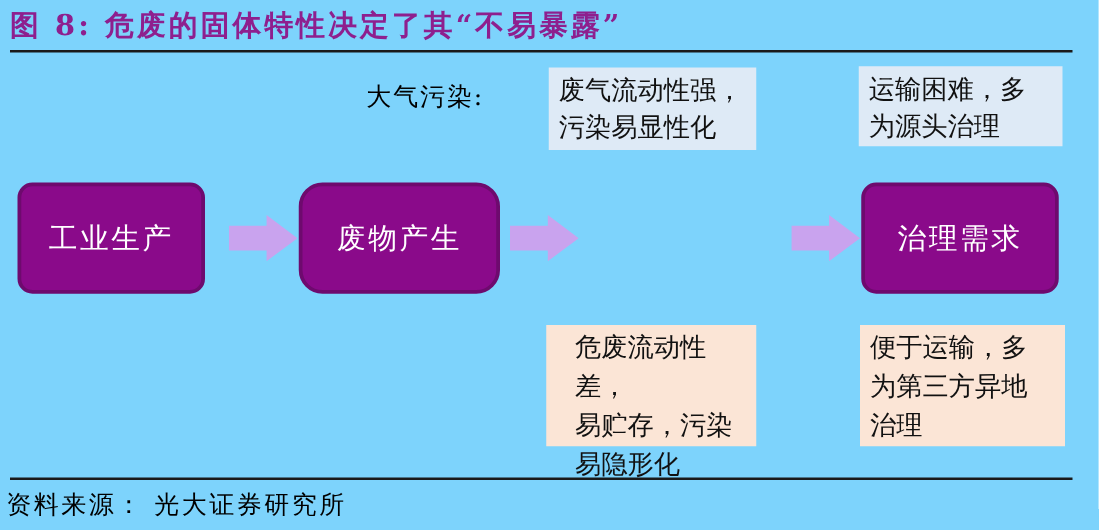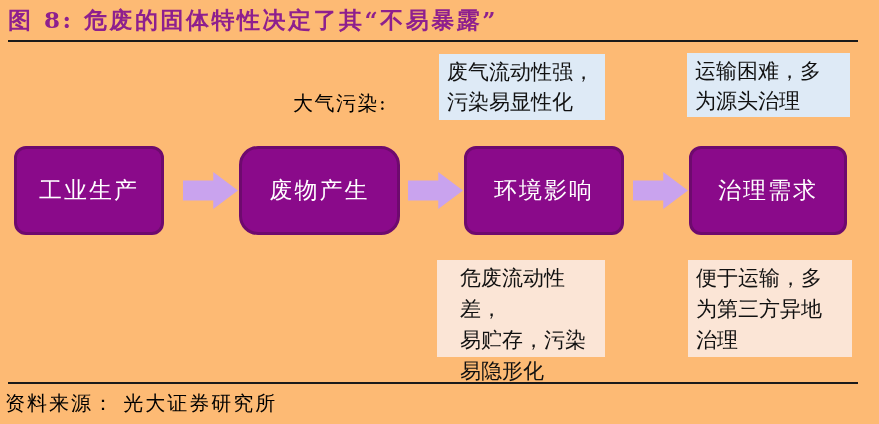--- a/index.html
+++ b/index.html
@@ -1,24 +1,24 @@
 <!DOCTYPE html>
 <html style="--title: #8E1F8E; --box-fill: #8A0A8A; --box-border: #6E0A6E; --arrow: #C9A3EE; --note-blue: #DEEAF6; --note-orange: #FBE5D6;"><head>
 <meta charset="utf-8">
 <style>
   html,body{margin:0;padding:0;background:#fff;}
-  #page{position:relative;width:879px;height:424px;background:#fdba74;overflow:hidden;
+  #page{position:relative;width:879px;height:424px;background:#7dd3fc;overflow:hidden;
         font-family:"DejaVu Serif", serif;}
   .title{position:absolute;left:8px;top:5px;font-size:23px;font-weight:bold;
          color:var(--title,#8E1F8E);letter-spacing:2.5px;white-space:nowrap;}
   .rule{position:absolute;left:8px;width:850px;height:2px;background:#1a1a1a;}
   .rule-top{top:40px;}
   .rule-bottom{top:382px;}
   .row-label{position:absolute;font-size:20px;color:#000;letter-spacing:1.5px;white-space:nowrap;}
-  .label-top{left:293px;top:90px;}
+  .label-top{left:293px;top:64px;}
   .label-bottom{left:291px;top:293px;}
   .note{position:absolute;font-size:21px;color:#111;line-height:30px;
         padding:3px 8px;white-space:pre-line;box-sizing:border-box;}
   .blue{background:var(--note-blue,#DEEAF6);}
   .orange{background:var(--note-orange,#FBE5D6);}
   .note-a1{left:439px;top:54px;width:166px;height:66px;}
   .note-a2{left:687px;top:53px;width:163px;height:64px;}
   .note-b1{left:437px;top:260px;width:168px;height:97px;line-height:31px;padding-left:23px;}
   .note-b2{left:688px;top:260px;width:164px;height:97px;line-height:31px;}
   .step{position:absolute;top:146px;height:89px;background:var(--box-fill,#8A0A8A);
@@ -47,21 +47,20 @@
   <div class="row-label label-top">大气污染:</div>
   <div class="note blue note-a1">废气流动性强，
 污染易显性化</div>
   <div class="note blue note-a2">运输困难，多
 为源头治理</div>
 
   <div class="step step1">工业生产</div>
   <div class="arrow arrow1"></div>
   <div class="step step2">废物产生</div>
   <div class="arrow arrow2"></div>
-  <div class="step step3">环境影响</div>
   <div class="arrow arrow3"></div>
   <div class="step step4">治理需求</div>
 
   <div class="note orange note-b1">危废流动性差，
 易贮存，污染
 易隐形化</div>
   <div class="note orange note-b2">便于运输，多
 为第三方异地
 治理</div>
 

